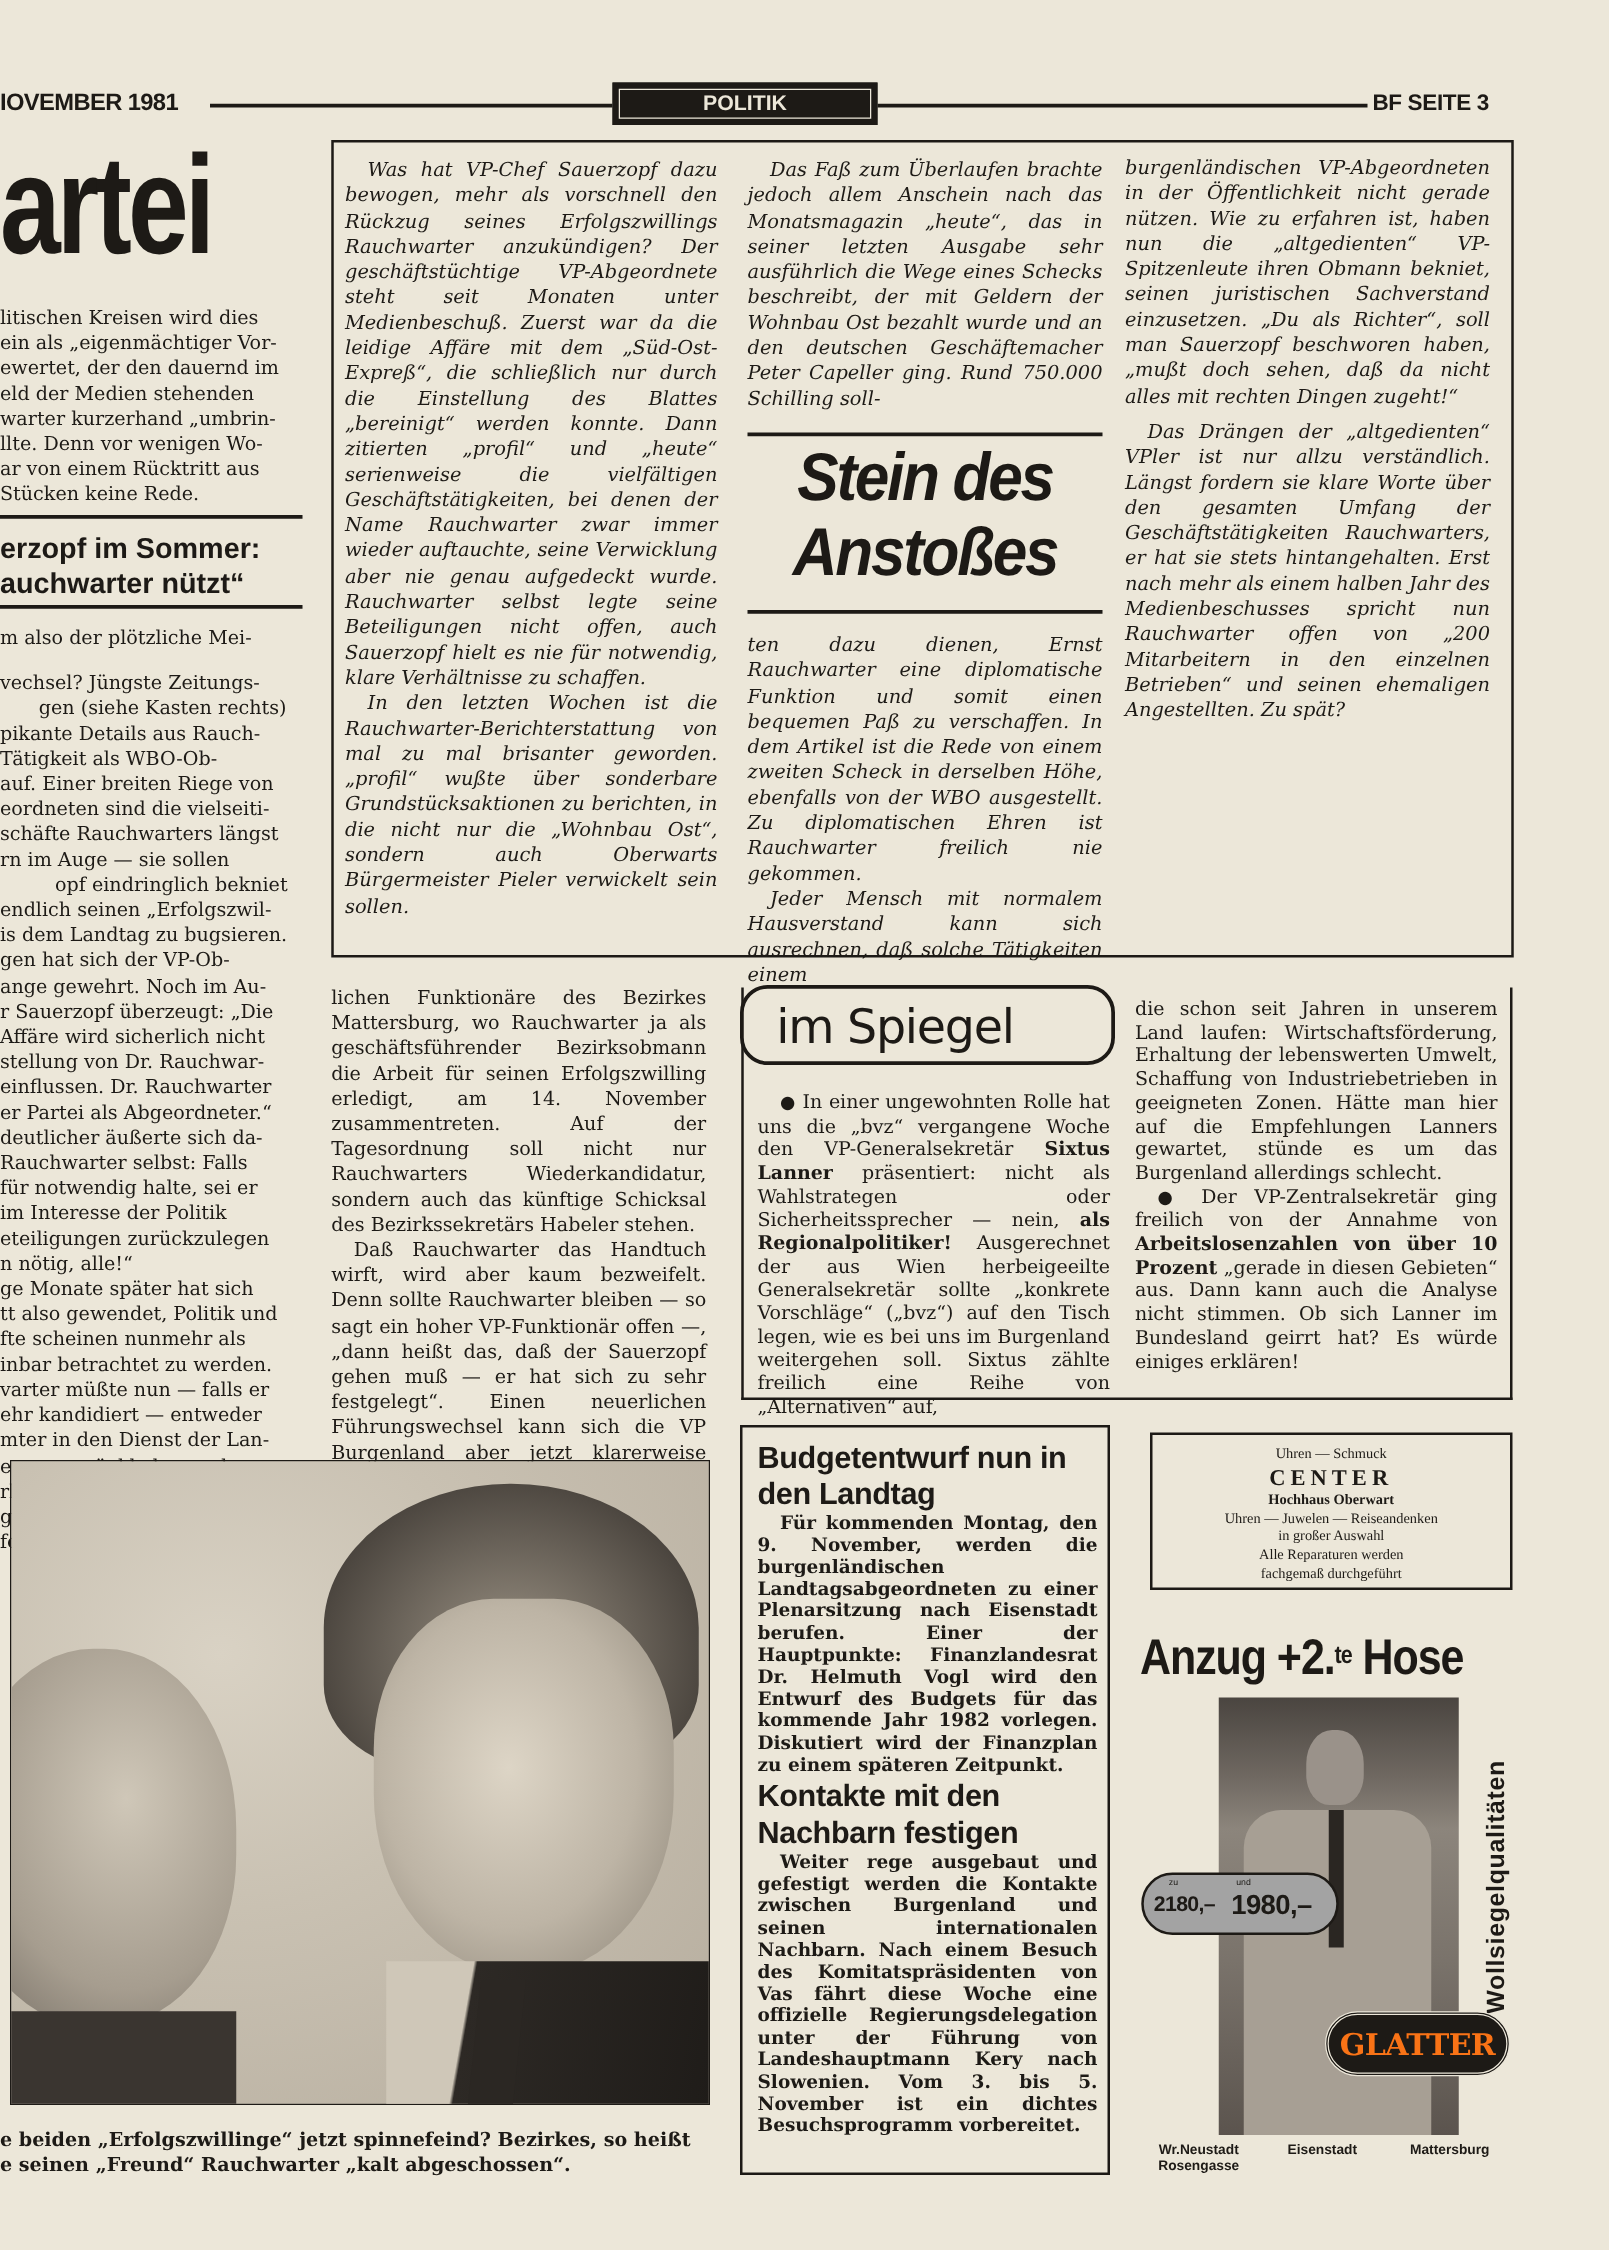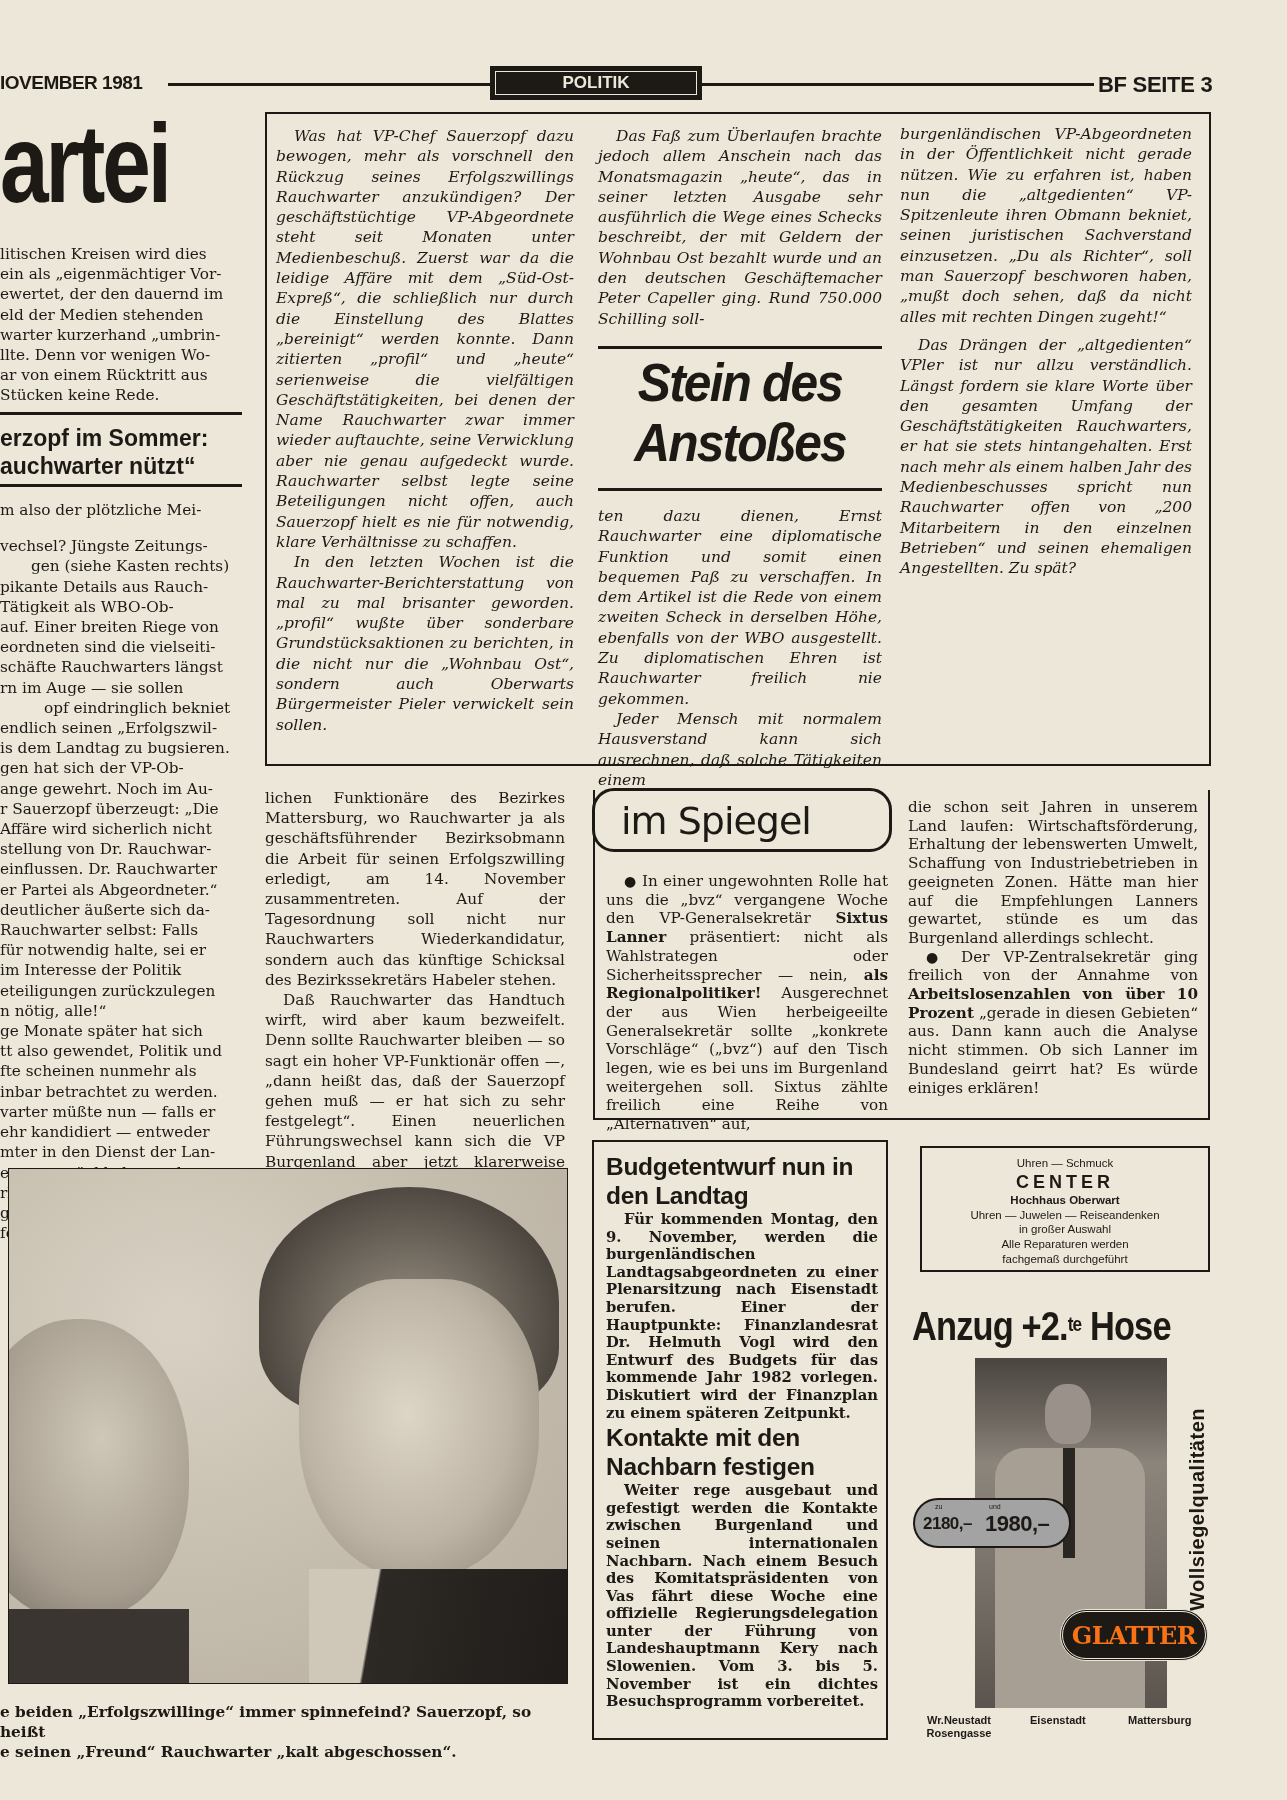--- a/index.html
+++ b/index.html
@@ -5,21 +5,21 @@
   html, body { margin:0; padding:0; }
   body {
     width:1287px; height:1800px; position:relative; overflow:hidden;
     background:#ece7d9;
     font-family:"DejaVu Serif", serif;
     color:#1d1a16;
   }
   .abs { position:absolute; }
   
   .hdr-left { left:0; top:72px; font-family:"Liberation Sans", sans-serif; font-weight:bold; font-size:19px; letter-spacing:-0.5px; }
-  .hdr-right { left:1098px; top:72px; font-family:"Liberation Sans", sans-serif; font-weight:bold; font-size:22px; letter-spacing:-0.3px; }
+  .hdr-right { left:1098px; top:72px; font-family:"Liberation Sans", sans-serif; font-weight:bold; font-size:18px; letter-spacing:-0.3px; }
   .hdr-rule1 { left:168px; top:83px; width:322px; height:3px; background:#1d1a16; }
   .hdr-rule2 { left:702px; top:83px; width:392px; height:3px; background:#1d1a16; }
   .hdr-box { left:490px; top:66px; width:212px; height:34px; background:#1d1a16; border:2px solid #1d1a16; box-sizing:border-box; }
   .hdr-box-inner { position:absolute; left:3px; top:3px; right:3px; bottom:3px; border:1px solid #ece7d9; display:flex; align-items:center; justify-content:center; color:#ece7d9; font-family:"Liberation Sans", sans-serif; font-weight:bold; font-size:17px; }
 
   
   .big-head { left:0; top:108px; font-family:"Liberation Sans", sans-serif; font-weight:bold; font-size:112px; line-height:1; letter-spacing:-4px; transform:scaleX(0.78); transform-origin:left top; }
 
   .col { font-size:15.3px; line-height:20.2px; text-align:justify; }
   .col p { margin:0; }
@@ -42,21 +42,21 @@
   .spiegel-text { position:absolute; left:26px; top:0px; font-family:"DejaVu Sans", sans-serif; font-size:38px; line-height:60px; letter-spacing:-1px; }
   .sp-col { font-size:15.2px; line-height:18.7px; text-align:justify; }
   .sp-col p { margin:0; }
   .bullet { font-size:14px; }
   .budget-box2 { left:592px; top:1140px; width:296px; height:600px; border:2.5px solid #1d1a16; box-sizing:border-box; }
   .bhead { font-family:"Liberation Sans", sans-serif; font-weight:bold; font-size:24.5px; line-height:29px; letter-spacing:-0.3px; }
   .bcol { font-weight:bold; font-size:14.8px; line-height:17.6px; text-align:justify; }
   .bcol p { margin:0; }
 
   
-  .center-ad { left:920px; top:1146px; width:290px; height:126px; border:2px solid #1d1a16; box-sizing:border-box; text-align:center; font-family:Liberation Sans, sans-serif; font-size:11.5px; line-height:14.8px; padding-top:8px; }
+  .center-ad { left:920px; top:1146px; width:290px; height:126px; border:2px solid #1d1a16; box-sizing:border-box; text-align:center; font-family:Liberation Serif, serif; font-size:11.5px; line-height:14.8px; padding-top:8px; }
   .center-ad .big { font-weight:bold; font-size:18px; letter-spacing:4px; line-height:22px; }
   .center-ad .b { font-weight:bold; }
 
   
   .anzug { left:912px; top:1304px; font-family:"Liberation Sans", sans-serif; font-weight:bold; font-size:40px; line-height:44px; letter-spacing:-1px; transform:scaleX(0.86); transform-origin:left top; white-space:nowrap; }
   .anzug sup { font-size:20px; vertical-align:top; position:relative; top:-2px; }
   .ad-photo { left:975px; top:1358px; width:192px; height:350px; background:linear-gradient(180deg,#4a4540 0%,#6f6861 18%,#8c857c 30%,#7a736b 60%,#5b544e 100%); overflow:hidden; }
   .ad-head { position:absolute; left:70px; top:26px; width:46px; height:60px; border-radius:45% 45% 40% 40%; background:#9a928a; }
   .ad-suit { position:absolute; left:20px; top:90px; width:150px; height:260px; background:#a79f94; border-radius:30px 30px 0 0; }
   .ad-tie { position:absolute; left:88px; top:90px; width:12px; height:110px; background:#2a2622; }
@@ -233,15 +233,15 @@
 
 <div class="abs photo">
   <div class="ph-man1-head"></div>
   <div class="ph-man1-body"></div>
   <div class="ph-man2-hair"></div>
   <div class="ph-man2-face"></div>
   <div class="ph-man2-body"></div>
   <div class="ph-man2-tie"></div>
 </div>
 <div class="abs caption">
-  <div>e beiden „Erfolgszwillinge“ immer spinnefeind? Sauerzopf, so heißt</div>
+  <div>e beiden „Erfolgszwillinge“ jetzt spinnefeind? Bezirkes, so heißt</div>
   <div>e seinen „Freund“ Rauchwarter „kalt abgeschossen“.</div>
 </div>
 
 </body></html>

